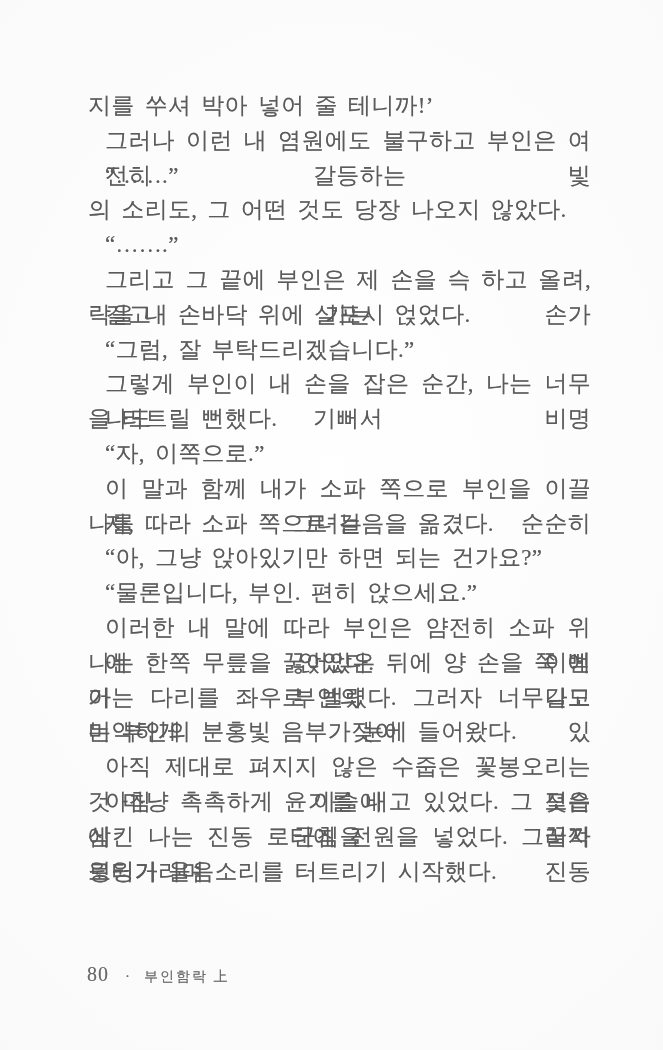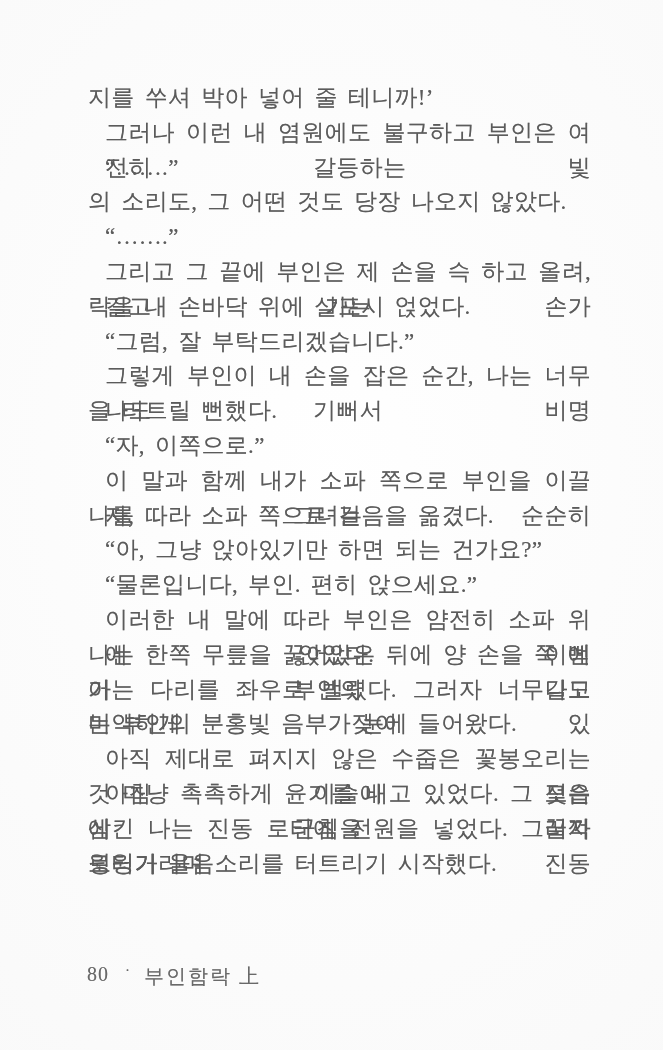--- a/index.html
+++ b/index.html
@@ -18,21 +18,21 @@
     position: absolute;
     inset: 0;
     
     background:
       radial-gradient(ellipse 120% 100% at 50% 45%, rgba(255,255,255,0.9), rgba(238,238,238,0.35)),
       var(--page-bg, #fcfcfc);
   }
   .textblock {
     position: absolute;
     left: 88px;
-    top: 81px;
+    top: 89px;
     width: 503px;
     color: var(--text-color, #5b5b5b);
     font-size: 23px;
     line-height: 34.8px;
     letter-spacing: 0.3px;
     word-spacing: 4px;
     text-shadow: 0 0 0.6px rgba(95,95,95,0.55);
     white-space: nowrap;
   }
   .line {
@@ -48,35 +48,35 @@
     text-align-last: justify;
   }
   .line.full.indent {
     width: 486px;
   }
   .footer {
     position: absolute;
     left: 87px;
     top: 963px;
     display: flex;
-    align-items: flex-start;
+    align-items: flex-end;
     color: var(--footer-color, #696969);
     text-shadow: 0 0 0.6px rgba(105,105,105,0.5);
   }
   .footer .pagenum {
     font-size: 20px;
     letter-spacing: 1px;
   }
   .footer .sep {
     font-size: 15px;
     margin: 0 14px 0 16px;
     transform: translateY(-1px);
   }
   .footer .booktitle {
-    font-size: 20px;
+    font-size: 14px;
     letter-spacing: 2px;
   }
 </style>
 </head>
 <body>
 
 <div class="page">
 
   <div class="textblock">
       <div class="line">지를 쑤셔 박아 넣어 줄 테니까!’</div>

